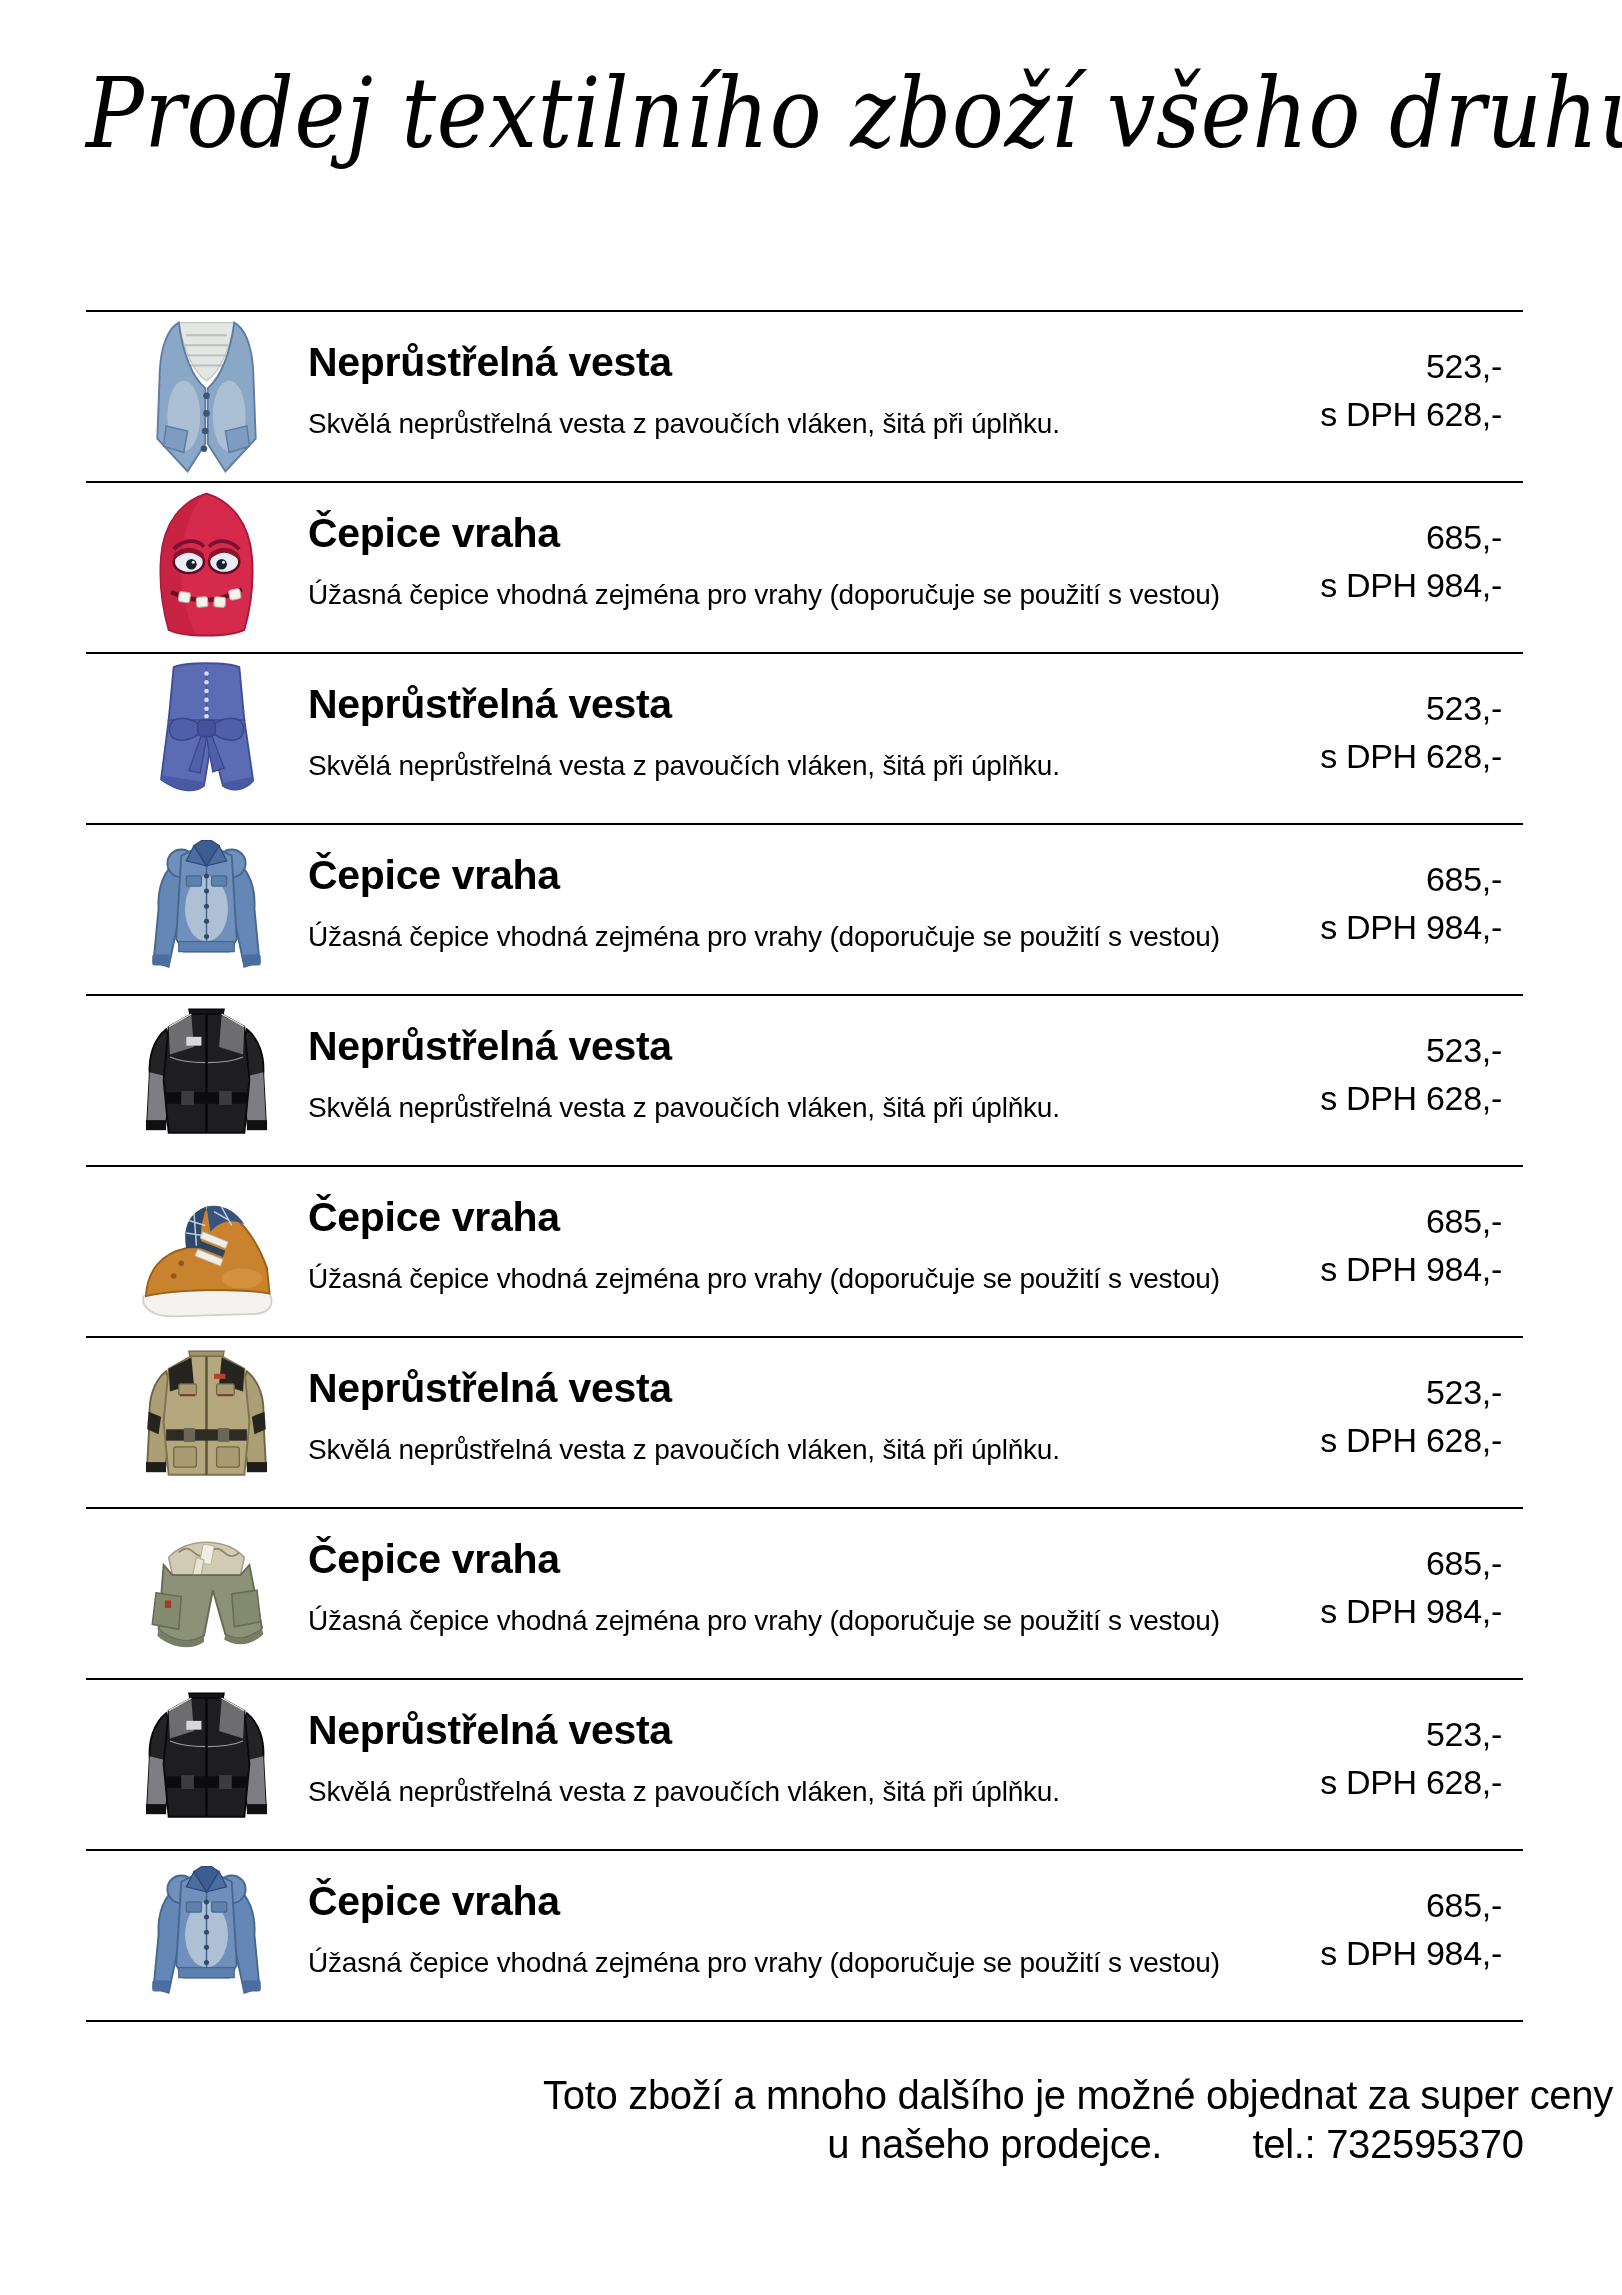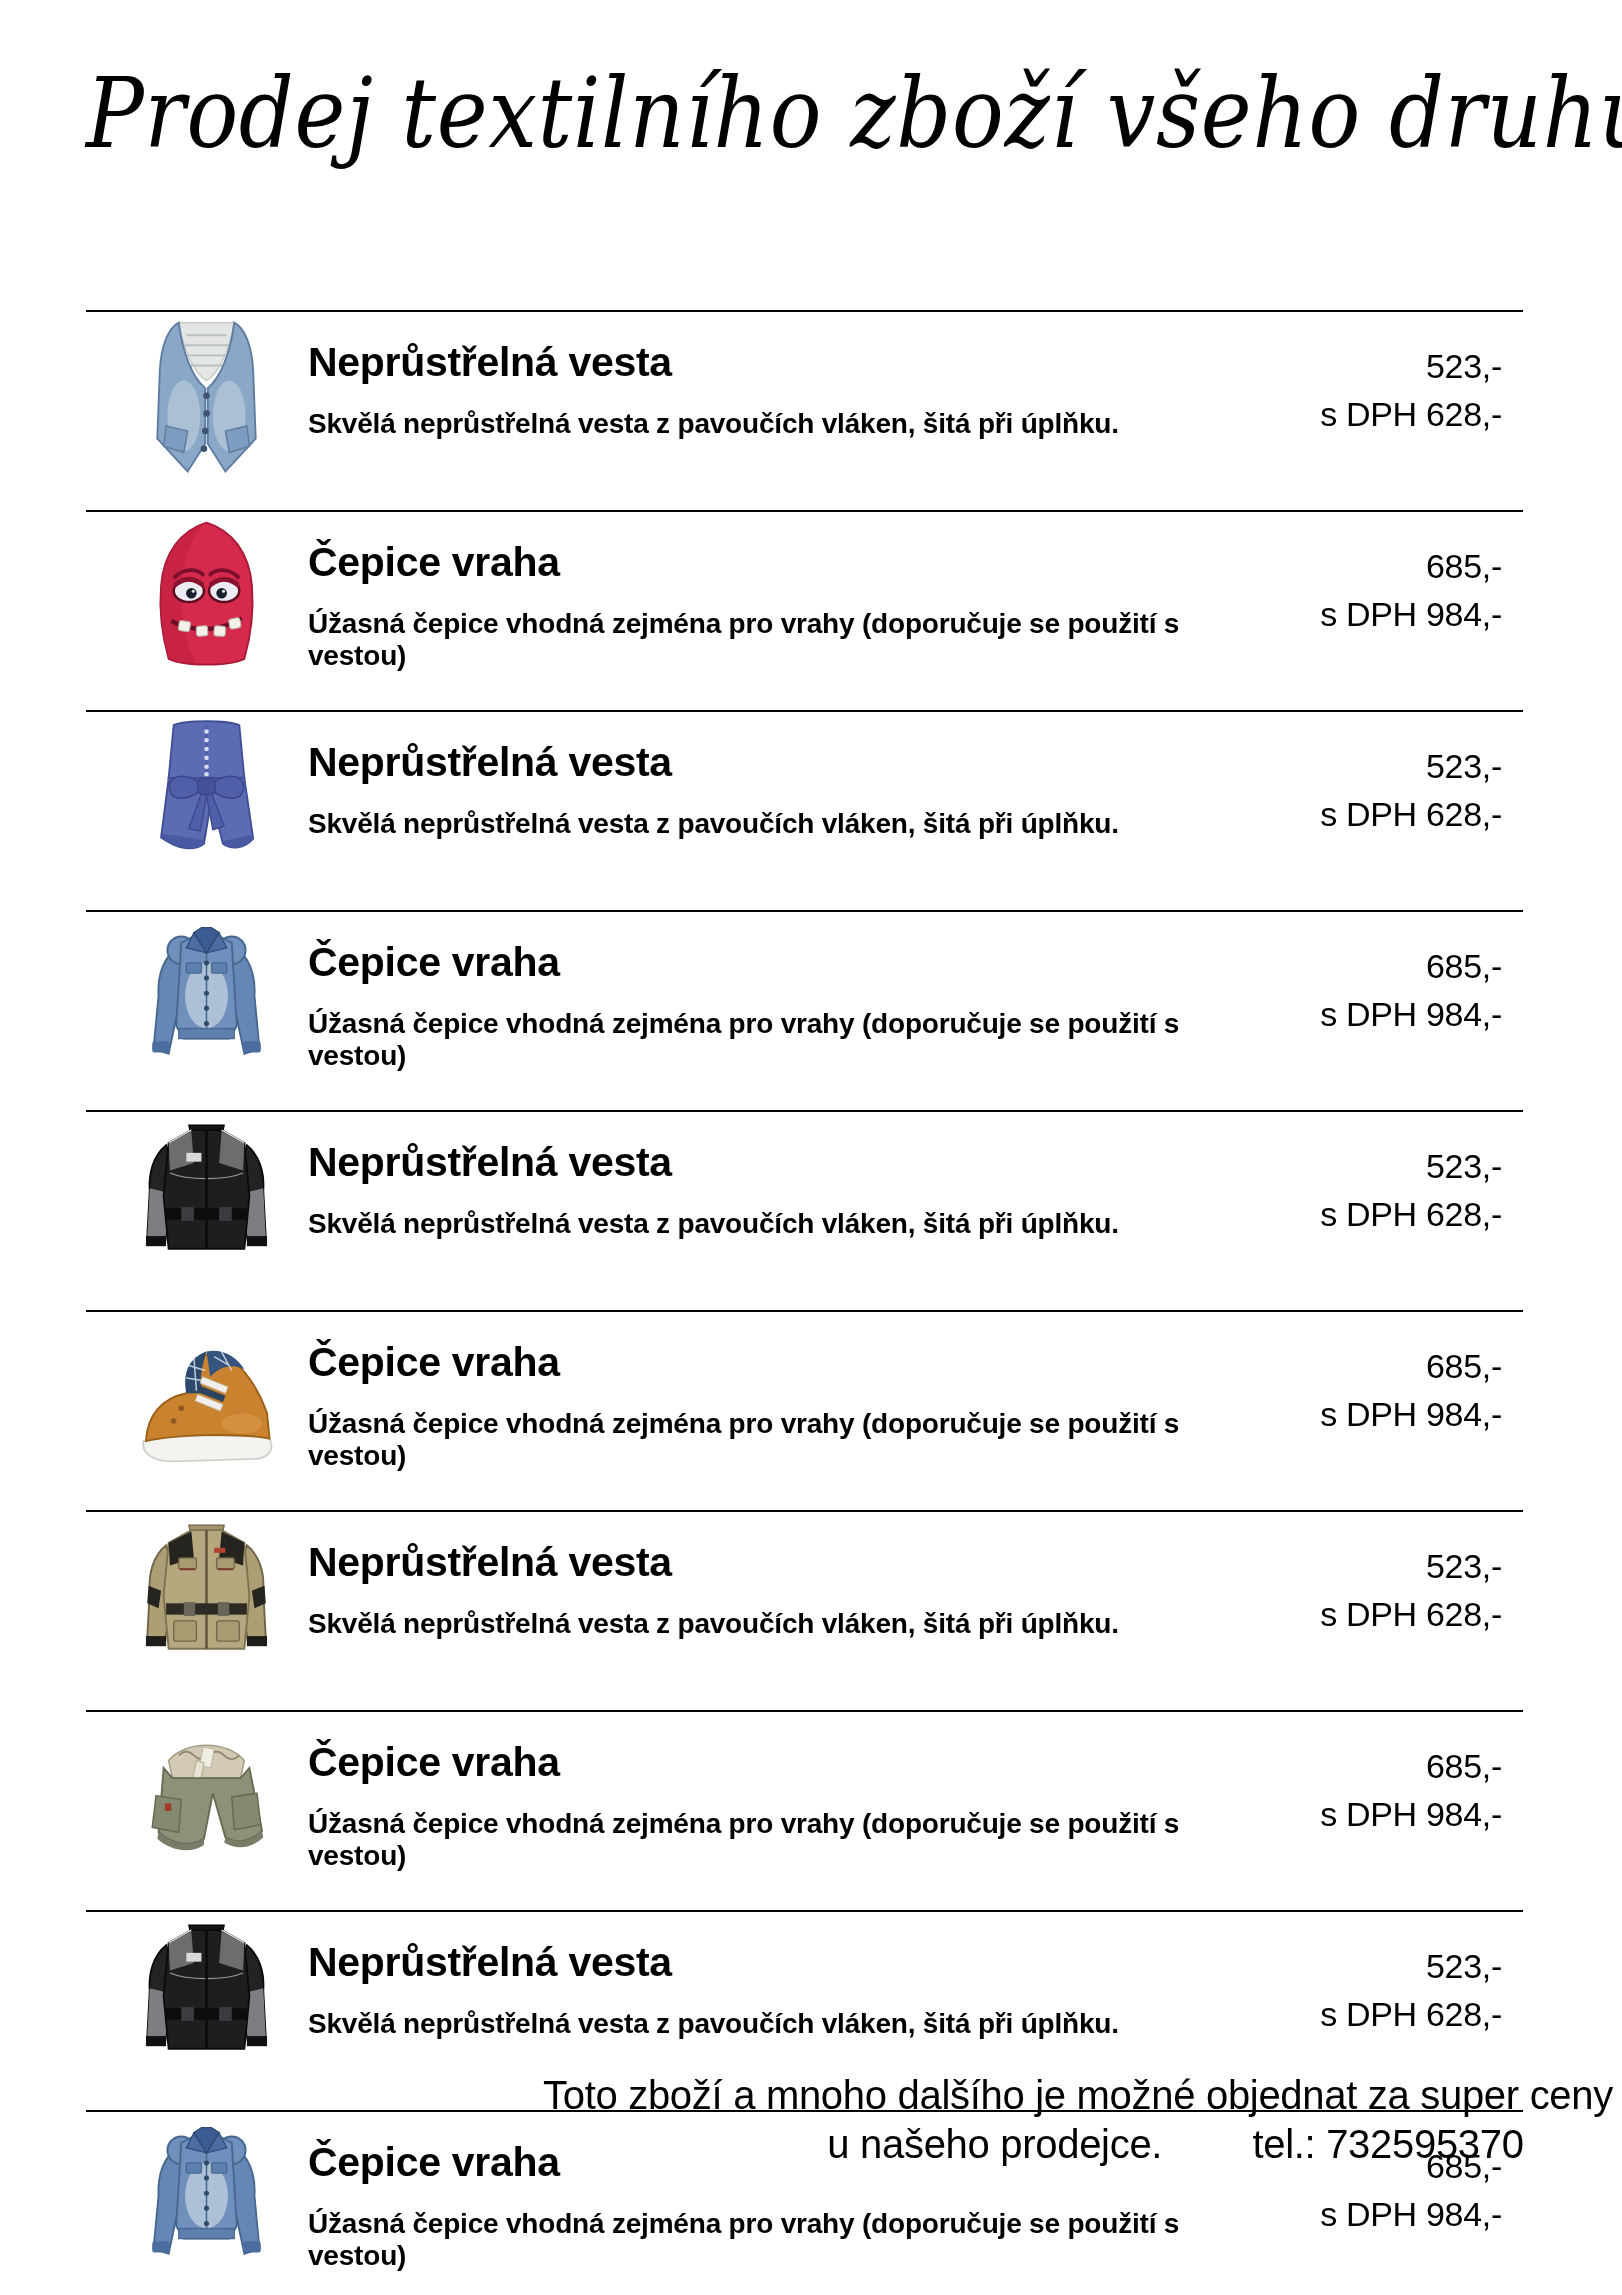--- a/index.html
+++ b/index.html
@@ -8,30 +8,30 @@
   .page { position:relative; width:1623px; height:2295px; background:#fff; overflow:hidden; }
 
   .doc-title {
     position:absolute; left:86px; top:56px; width:1459px;
     font-family:"DejaVu Serif", serif; font-style:italic; font-weight:400;
     font-size:86px; letter-spacing:0.7px; white-space:nowrap;
     transform:scaleY(1.14); transform-origin:left top; color:#000;
   }
 
   .rows { position:absolute; left:86px; top:310px; width:1437px; border-bottom:2.6px solid #000; }
-  .row  { position:relative; height:200px; border-top:2.6px solid #000; }
+  .row  { position:relative; height:171px; border-top:2.6px solid #000; }
 
   .pimg { position:absolute; left:38px; top:2.6px; width:164px; height:165px;
           display:flex; align-items:center; justify-content:center; }
   .pimg svg { display:block; }
 
   .pname { position:absolute; left:222px; top:29px;
            font-size:41px; font-weight:700; letter-spacing:-0.3px; line-height:42px; }
   .pdesc { position:absolute; left:222px; top:96px;
-           font-size:28px; font-weight:700; letter-spacing:-0.2px; line-height:32px;
+           font-size:28px; font-weight:400; letter-spacing:-0.2px; line-height:32px;
            width:949px; }
   .pprice { position:absolute; right:21px; top:30px; text-align:right;
             font-size:34px; line-height:48px; letter-spacing:-0.3px; }
 
   .footer { position:absolute; right:98px; top:2071px; width:982px; font-size:40px; letter-spacing:-0.3px; }
   .f1 { text-align:right; line-height:48px; white-space:nowrap; }
   .f2 { position:relative; height:50px; line-height:50px; }
   .f2-text { position:absolute; left:46%; transform:translateX(-50%); white-space:nowrap; }
   .f2-tel  { position:absolute; right:1.3px; white-space:nowrap; }
 

